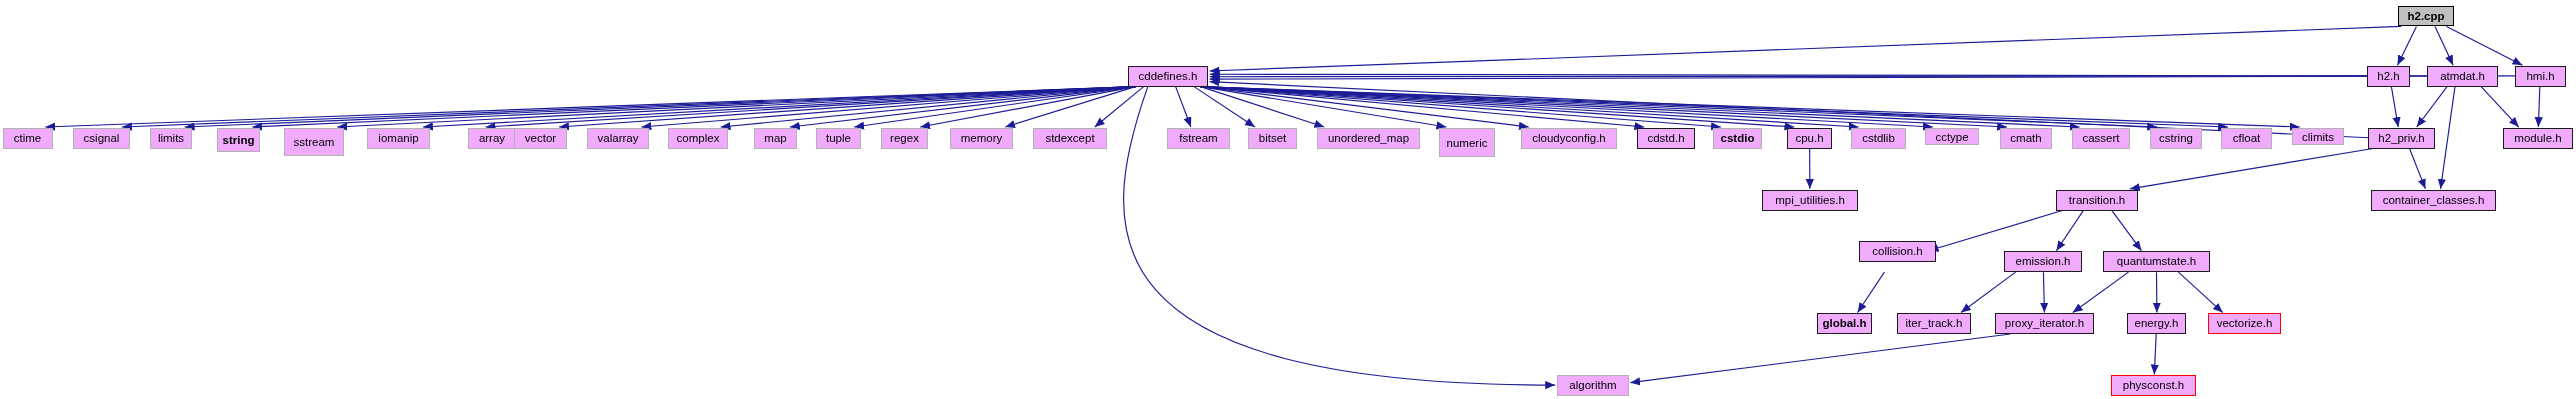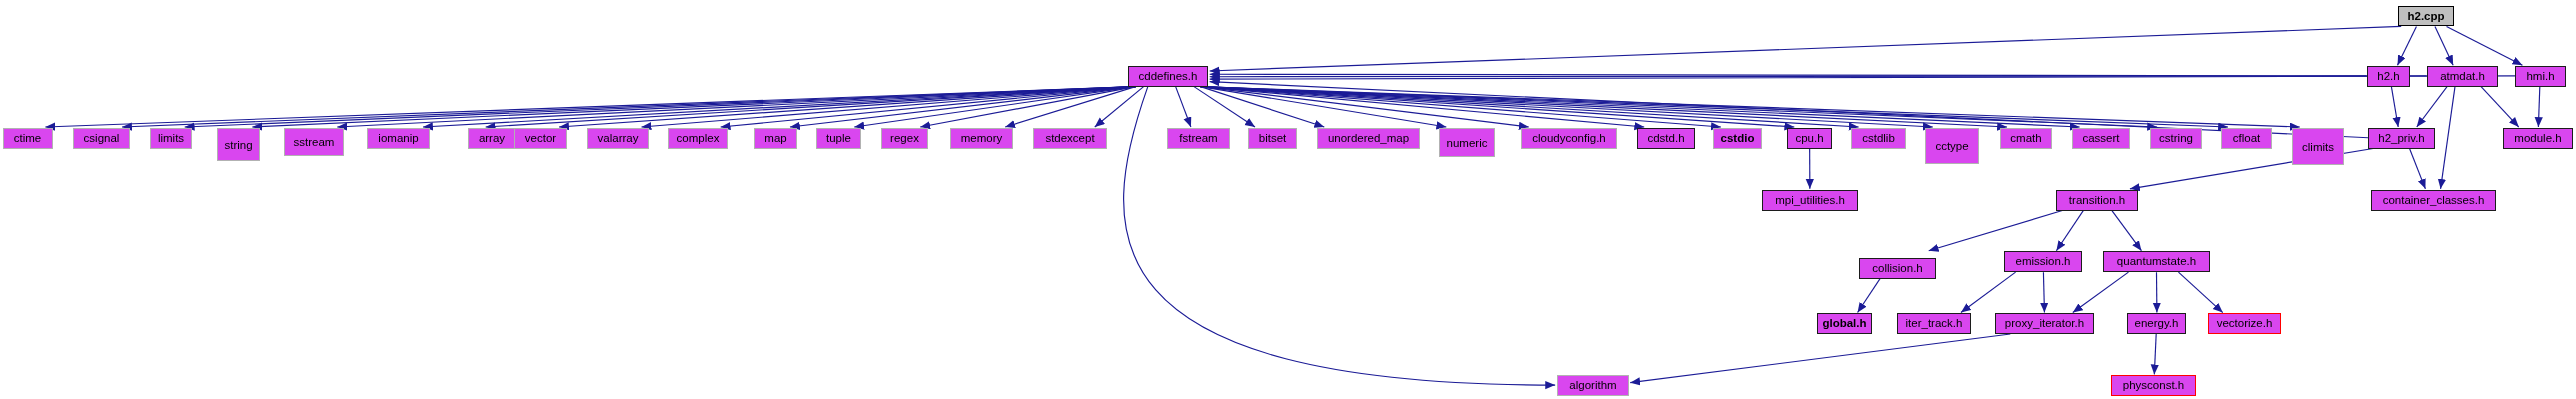--- a/index.html
+++ b/index.html
@@ -7,21 +7,21 @@
     position:relative;
     width:2576px;height:400px;
     background:#ffffff;
     font-family:"Liberation Sans","DejaVu Sans",sans-serif;
     overflow:hidden;
   }
   #edges{position:absolute;left:0;top:0;width:2576px;height:400px;}
   .node{
     position:absolute;
     box-sizing:border-box;
-    background:#d946ef;
+    background:#f0abfc;
     border:1.2px solid #000000;
     color:#000000;
     font-size:11.5px;
     display:flex;align-items:center;justify-content:center;
     white-space:nowrap;
     z-index:2;
   }
   .node.main{background:#bfbfbf;border-color:#000000;font-weight:bold;}
   .node.doc{border-color:#1c1c1c;}
   .node.std{border-color:#b2b2b2;}
@@ -100,53 +100,53 @@
   </svg>
 
 <div class="node main" style="left: 2398px; top: 5.8px; width: 56px; height: 20.6px;">h2.cpp</div>
     <div class="node doc" style="left: 1128px; top: 66px; width: 80px; height: 20.6px;">cddefines.h</div>
     <div class="node doc" style="left: 2367px; top: 66px; width: 43px; height: 20.6px;">h2.h</div>
     <div class="node doc" style="left: 2427px; top: 66px; width: 71px; height: 20.6px;">atmdat.h</div>
     <div class="node doc" style="left: 2515px; top: 66px; width: 51px; height: 20.6px;">hmi.h</div>
     <div class="node std" style="left: 2.5px; top: 128px; width: 50px; height: 20.6px;">ctime</div>
     <div class="node std" style="left: 73px; top: 128px; width: 57px; height: 20.6px;">csignal</div>
     <div class="node std" style="left: 150px; top: 128px; width: 42px; height: 20.6px;">limits</div>
-    <div class="node std" style="left: 217px; top: 128px; width: 43px; height: 33px;">string</div>
+    <div class="node std" style="left: 217px; top: 128px; width: 43px; height: 24px; font-weight: bold;">string</div>
     <div class="node std" style="left: 284px; top: 128px; width: 60px; height: 28px;">sstream</div>
     <div class="node std" style="left: 367px; top: 128px; width: 63px; height: 20.6px;">iomanip</div>
     <div class="node std" style="left: 468px; top: 128px; width: 48px; height: 20.6px;">array</div>
     <div class="node std" style="left: 514px; top: 128px; width: 53px; height: 20.6px;">vector</div>
     <div class="node std" style="left: 587px; top: 128px; width: 62px; height: 20.6px;">valarray</div>
     <div class="node std" style="left: 668px; top: 128px; width: 60px; height: 20.6px;">complex</div>
     <div class="node std" style="left: 754px; top: 128px; width: 43px; height: 20.6px;">map</div>
     <div class="node std" style="left: 816px; top: 128px; width: 45px; height: 20.6px;">tuple</div>
     <div class="node std" style="left: 881px; top: 128px; width: 47px; height: 20.6px;">regex</div>
     <div class="node std" style="left: 950px; top: 128px; width: 63px; height: 20.6px;">memory</div>
     <div class="node std" style="left: 1033px; top: 128px; width: 74px; height: 20.6px;">stdexcept</div>
     <div class="node std" style="left: 1167px; top: 128px; width: 63px; height: 20.6px;">fstream</div>
     <div class="node std" style="left: 1248px; top: 128px; width: 49px; height: 20.6px;">bitset</div>
     <div class="node std" style="left: 1317px; top: 128px; width: 103px; height: 20.6px;">unordered_map</div>
     <div class="node std" style="left: 1439px; top: 128px; width: 56px; height: 29px;">numeric</div>
     <div class="node std" style="left: 1521px; top: 128px; width: 96px; height: 20.6px;">cloudyconfig.h</div>
     <div class="node doc" style="left: 1637px; top: 128px; width: 58px; height: 20.6px;">cdstd.h</div>
     <div class="node std" style="left: 1713px; top: 128px; width: 49px; height: 20.6px; font-weight: bold;">cstdio</div>
     <div class="node doc" style="left: 1787px; top: 128px; width: 45px; height: 20.6px;">cpu.h</div>
     <div class="node std" style="left: 1851px; top: 128px; width: 55px; height: 20.6px; text-align: center;">cstdlib</div>
-    <div class="node std" style="left: 1925px; top: 128px; width: 54px; height: 36px;">cctype</div>
+    <div class="node std" style="left: 1925px; top: 128px; width: 54px; height: 17px;">cctype</div>
     <div class="node std" style="left: 2000px; top: 128px; width: 52px; height: 20.6px;">cmath</div>
     <div class="node std" style="left: 2072px; top: 128px; width: 58px; height: 20.6px;">cassert</div>
     <div class="node std" style="left: 2150px; top: 128px; width: 52px; height: 20.6px;">cstring</div>
     <div class="node std" style="left: 2221px; top: 128px; width: 51px; height: 20.6px;">cfloat</div>
-    <div class="node std" style="left: 2292px; top: 128px; width: 52px; height: 37px;">climits</div>
+    <div class="node std" style="left: 2292px; top: 128px; width: 52px; height: 17px;">climits</div>
     <div class="node doc" style="left: 2368px; top: 128px; width: 67px; height: 20.6px;">h2_priv.h</div>
     <div class="node doc" style="left: 2503px; top: 128px; width: 70px; height: 20.6px;">module.h</div>
     <div class="node doc" style="left: 1762px; top: 190px; width: 96px; height: 20.6px;">mpi_utilities.h</div>
     <div class="node doc" style="left: 2056px; top: 190px; width: 82px; height: 20.6px;">transition.h</div>
     <div class="node doc" style="left: 2371px; top: 190px; width: 125px; height: 20.6px;">container_classes.h</div>
-    <div class="node doc" style="left: 1859px; top: 258px; width: 77px; height: 20.6px;">collision.h</div>
+    <div class="node doc" style="left: 1859px; top: 241px; width: 77px; height: 20.6px;">collision.h</div>
     <div class="node doc" style="left: 2004px; top: 251px; width: 78px; height: 20.6px;">emission.h</div>
     <div class="node doc" style="left: 2103px; top: 251px; width: 107px; height: 20.6px;">quantumstate.h</div>
     <div class="node doc" style="left: 1817px; top: 313px; width: 55px; height: 20.6px; font-weight: bold;">global.h</div>
     <div class="node doc" style="left: 1897px; top: 313px; width: 74px; height: 20.6px;">iter_track.h</div>
     <div class="node doc" style="left: 1995px; top: 313px; width: 99px; height: 20.6px;">proxy_iterator.h</div>
     <div class="node doc" style="left: 2127px; top: 313px; width: 59px; height: 20.6px;">energy.h</div>
     <div class="node red" style="left: 2208px; top: 313px; width: 73px; height: 20.6px;">vectorize.h</div>
     <div class="node std" style="left: 1557px; top: 375px; width: 72px; height: 20.6px;">algorithm</div>
     <div class="node red" style="left: 2111px; top: 375px; width: 85px; height: 20.6px;">physconst.h</div>
   </div>

